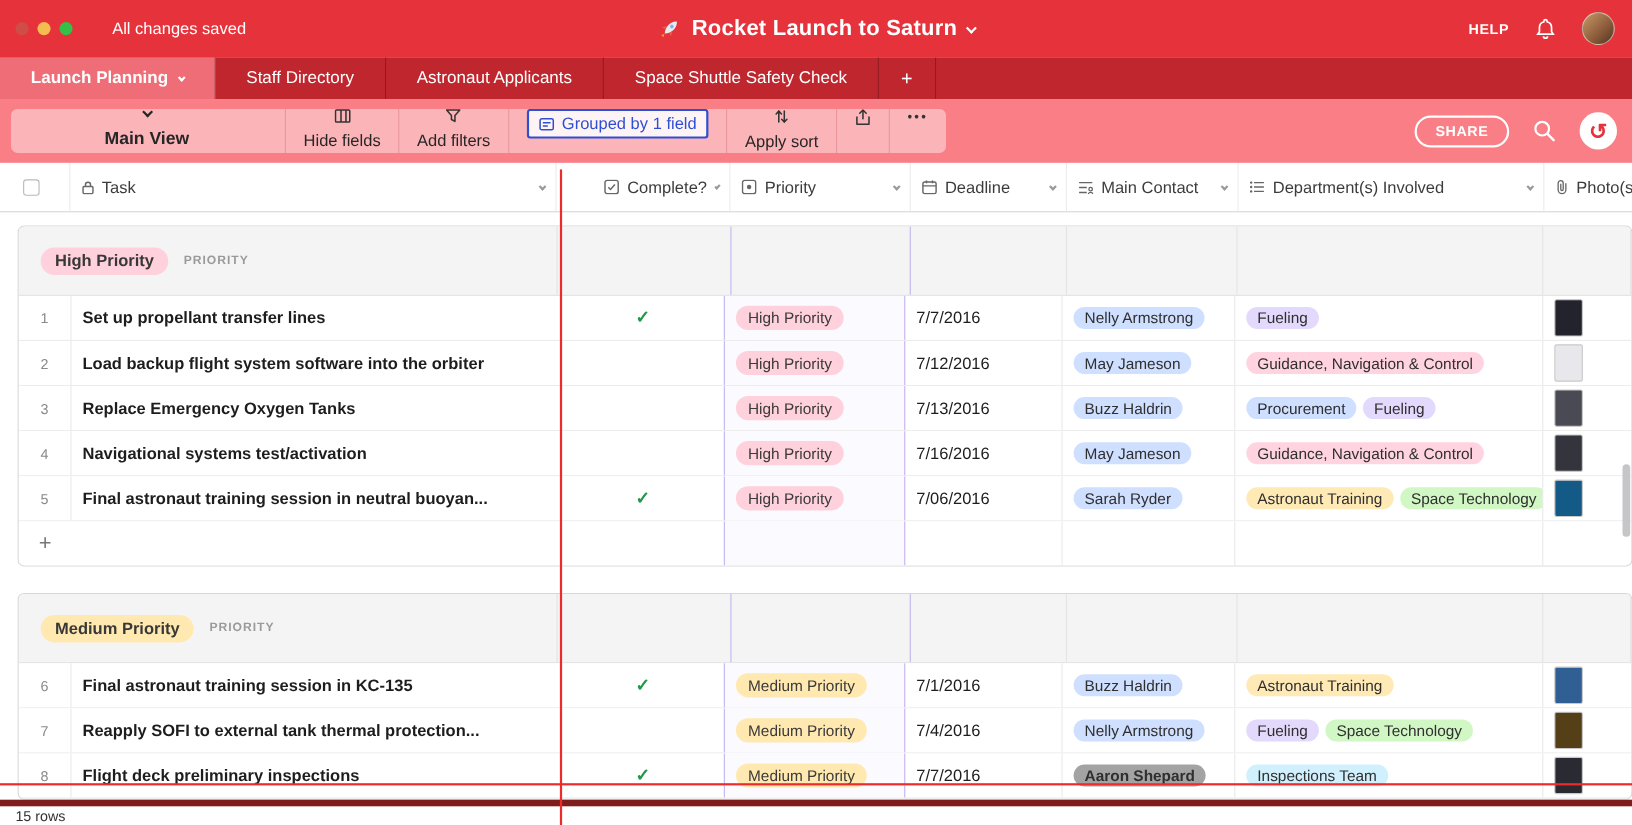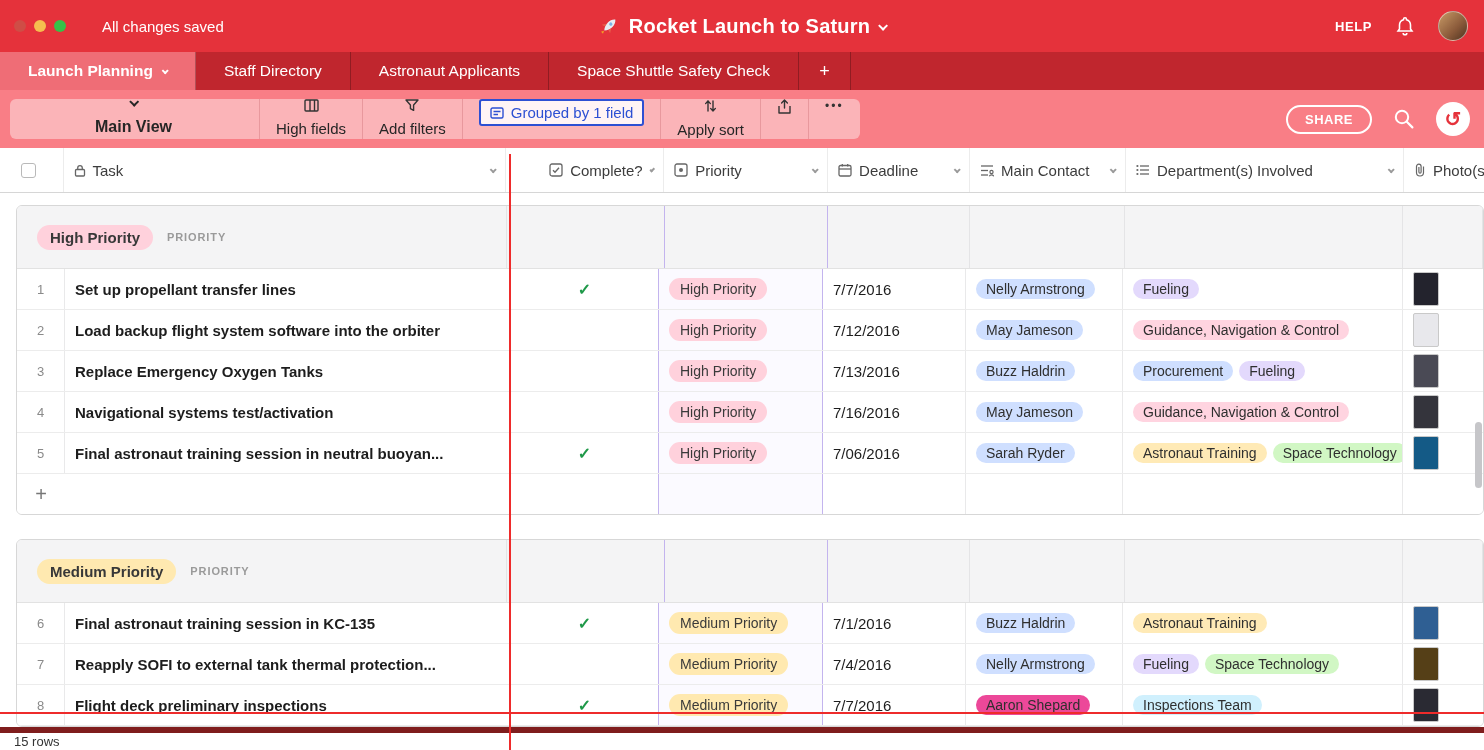--- a/index.html
+++ b/index.html
@@ -154,21 +154,21 @@
       <span>Main View</span>
     </div>
     <div class="tb-sec">
       <span class="fld-icon">
         <svg width="15" height="13" viewBox="0 0 15 13">
             <rect x="1" y="1" width="13" height="11" rx="1" fill="none" stroke="#333" stroke-width="1.4"></rect>
             <line x1="6" y1="1" x2="6" y2="12" stroke="#333" stroke-width="1.4"></line>
             <line x1="10.5" y1="1" x2="10.5" y2="12" stroke="#333" stroke-width="1.4"></line>
           </svg>
       </span>
-      <span>High fields</span>
+      <span>Hide fields</span>
     </div>
     <div class="tb-sec">
       <span class="fld-icon">
         <svg width="14" height="13" viewBox="0 0 14 13">
             <path d="M1 1h12L8.6 6v5.4L5.4 9.6V6z" fill="none" stroke="#333" stroke-width="1.4" stroke-linejoin="round"></path>
           </svg>
       </span>
       <span>Add filters</span>
     </div>
     <div class="tb-sec">
@@ -530,21 +530,21 @@
       <div class="cell c-complete">
           <span class="check">✓</span>
         </div>
       <div class="cell c-priority">
           <span class="pill" style="background-color: rgb(255, 233, 176);">Medium Priority</span>
         </div>
       <div class="cell c-deadline">
           <span>7/7/2016</span>
         </div>
       <div class="cell c-contact">
-          <span class="chip" style="background-color: #ec4899;">Aaron Shepard</span>
+          <span class="chip" style="background-color: #a3a3a3; font-weight: bold;">Aaron Shepard</span>
         </div>
       <div class="cell c-dept">
           <span class="chip" style="background-color: rgb(208, 240, 253);">Inspections Team</span>
         </div>
       <div class="cell c-photo">
           <span class="thumb" style="background-color: rgb(42, 42, 51);"></span>
         </div>
     </div>
   </div>
 </div>

